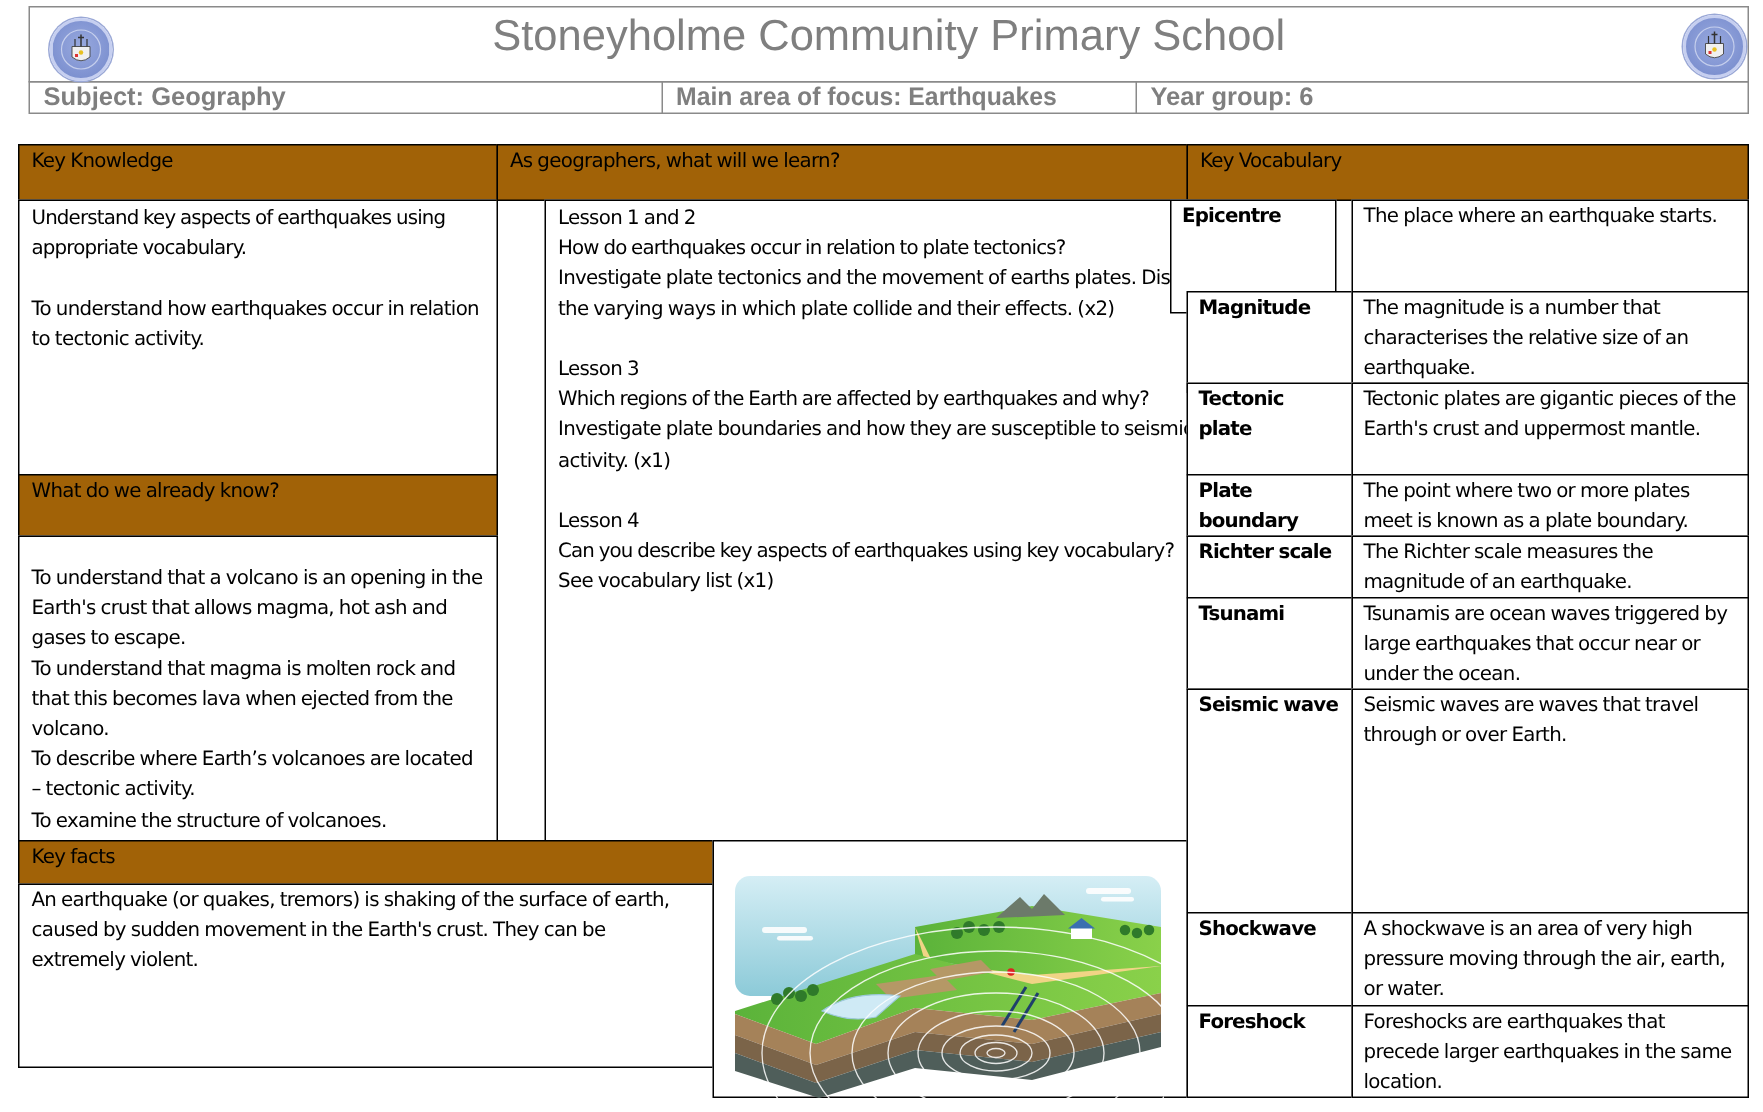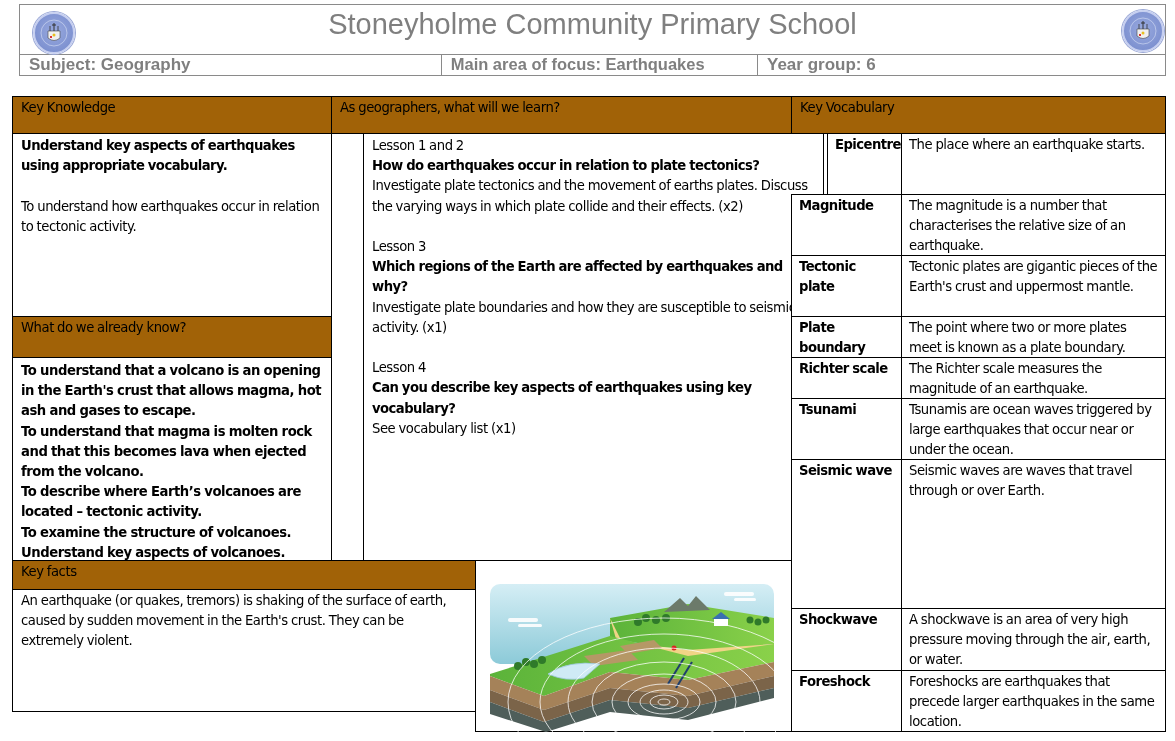--- a/index.html
+++ b/index.html
@@ -29,21 +29,21 @@
   .logo svg { position: absolute; left: 0; top: 0; }
 
   
   .cell { position: absolute; border: 1px solid #000; background: #fff; }
   .yellow { background: #a16207; }
   .txt {
     font-family: "DejaVu Sans", sans-serif; font-size: 13.2px; line-height: 20.2px;
     letter-spacing: -0.45px; word-spacing: -0.5px;
   }
   .cell .txt { padding: 1px 8px 0 8px; }
-  .b { font-weight: bold; letter-spacing: -0.55px; }
+  .b { font-weight: normal; letter-spacing: -0.55px; }
   .blank { height: 20.2px; }
 
   .vocab-term { font-weight: bold; letter-spacing: -0.55px; }
   .vocab-term-cell .txt { padding: 1px 7px 0 7px; }
   .vocab-def-cell .txt { padding: 1px 7px 0 7px; }
 
   .quake-img { position: absolute; left: 488px; top: 584px; width: 288px; height: 148px; }
 </style>
 </head>
 <body>
@@ -93,21 +93,21 @@
     <div class="blank"></div>
     <div>To understand how earthquakes occur in relation to tectonic activity.</div>
     <div class="blank"></div>
   </div>
 </div>
 
 <div class="cell yellow" style="left:12px; top:316px; width:320px; height:42px;">
   <div class="txt">What do we already know?</div>
 </div>
 <div class="cell" style="left:12px; top:357px; width:320px; height:204px;">
-  <div class="txt" style="padding-top:3px;font-weight:bold;">
+  <div class="txt" style="padding-top:18px;">
     <div>To understand that a volcano is an opening in the Earth's crust that allows magma, hot ash and gases to escape.</div>
     <div>To understand that magma is molten rock and that this becomes lava when ejected from the volcano.</div>
     <div>To describe where Earth’s volcanoes are located – tectonic activity.</div>
     <div>To examine the structure of volcanoes.</div>
     <div>Understand key aspects of volcanoes.</div>
   </div>
 </div>
 
 <div class="cell yellow" style="left:331px; top:96px; width:461px; height:38px;">
   <div class="txt">As geographers, what will we learn?</div>
@@ -209,21 +209,21 @@
     <ellipse cx="176" cy="118" rx="96" ry="54"></ellipse>
     <ellipse cx="176" cy="118" rx="124" ry="68"></ellipse>
     <ellipse cx="176" cy="118" rx="156" ry="84"></ellipse>
   </g>
 </svg>
 
 <div class="cell yellow" style="left:791px; top:96px; width:375px; height:38px;">
   <div class="txt">Key Vocabulary</div>
 </div>
 
-<div class="cell vocab-term-cell" style="left:827px; top:133px; width:111px; height:76px;">
+<div class="cell vocab-term-cell" style="left:780px; top:133px; width:111px; height:76px;">
     <div class="txt vocab-term">Epicentre</div>
   </div>
 <div class="cell vocab-def-cell" style="left:901px; top:133px; width:265px; height:62px;">
     <div class="txt">The place where an earthquake starts.</div>
   </div>
 
 <div class="cell vocab-term-cell" style="left:791px; top:194px; width:111px; height:68px;">
     <div class="txt vocab-term">Magnitude</div>
   </div>
 <div class="cell vocab-def-cell" style="left:901px; top:194px; width:265px; height:62px;">

